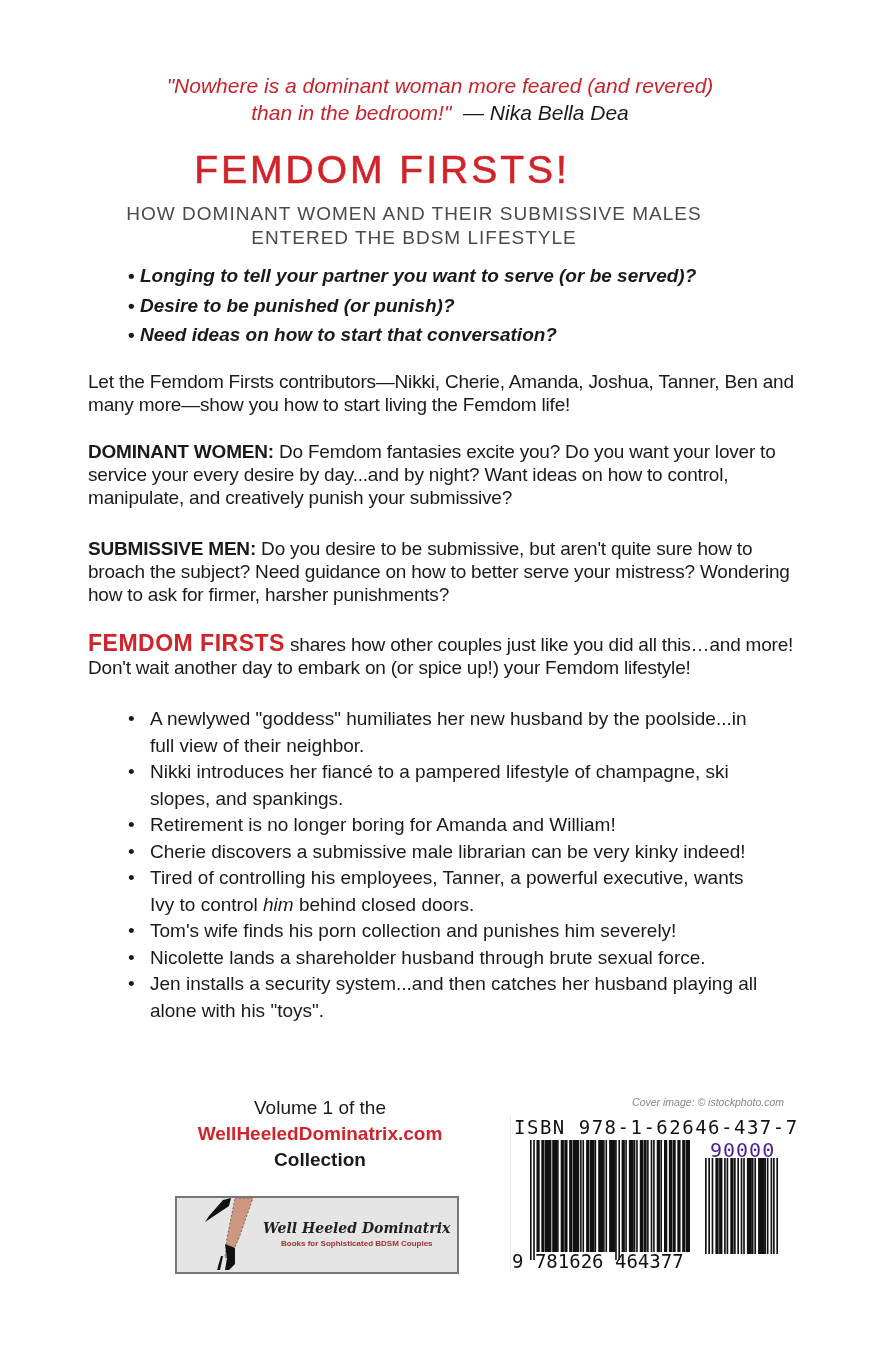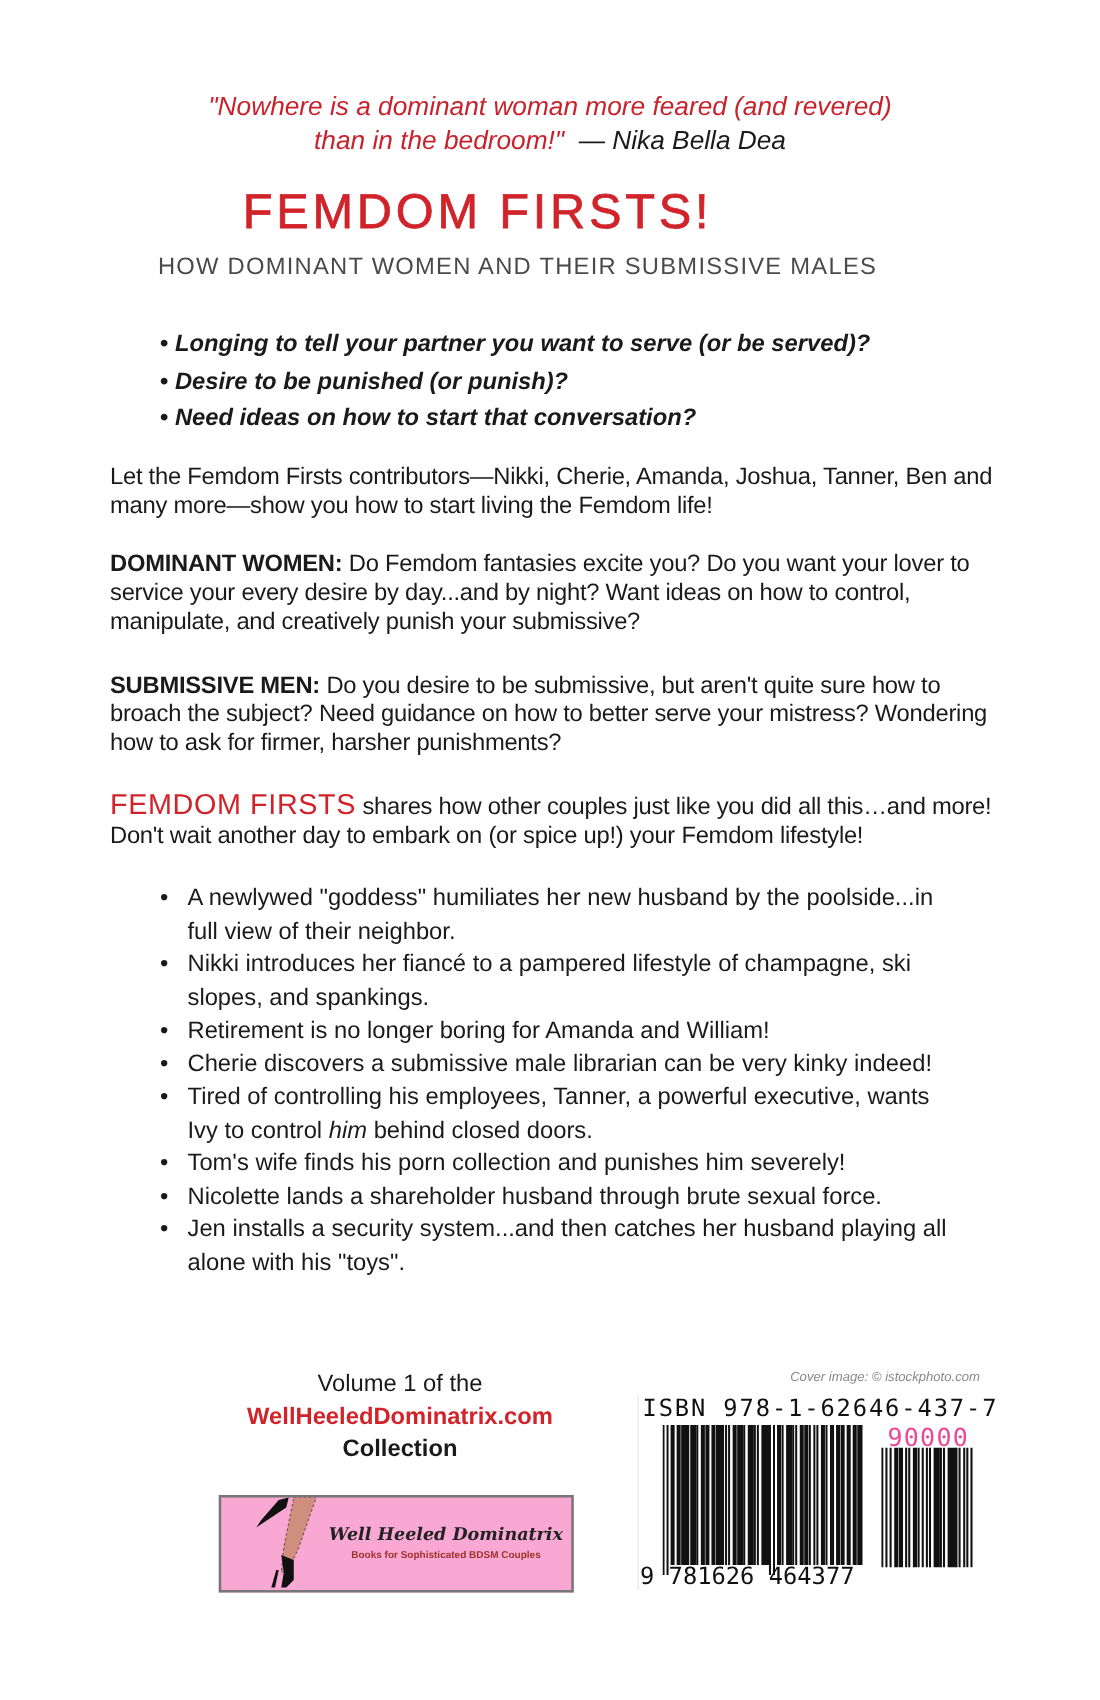--- a/index.html
+++ b/index.html
@@ -10,49 +10,50 @@
   .quote .author { color:#1a1a1a; }
   .title { left:0; width:764px; top:148px; text-align:center; font-size:39px; letter-spacing:3px; color:#d1232a; font-weight:normal; -webkit-text-stroke:0.6px #d1232a; }
   .subtitle { left:0; width:828px; top:202px; text-align:center; font-size:19px; line-height:24px; letter-spacing:1px; color:#4a4a4a; font-weight:normal; }
   .qlist { left:128px; top:261px; font-size:19px; font-weight:bold; font-style:italic; line-height:29.5px; margin:0; padding:0; list-style:none; }
   .qlist li::before { content:"\2022  "; white-space:pre; font-style:normal; }
   .para { left:88px; width:710px; font-size:19px; line-height:23px; letter-spacing:-0.2px; }
   .p1 { top:370px; }
   .p2 { top:440px; }
   .p3 { top:537px; }
   .p4 { top:632px; }
-  .red-lead { color:#d1232a; font-size:23px; font-weight:normal; letter-spacing:0.5px;text-align:center; }
+  .red-lead { color:#d1232a; font-size:23px; font-weight:bold; letter-spacing:0.5px;text-align:center; }
   .blist { left:128px; top:706px; font-size:19px; line-height:26.5px; margin:0; padding:0; list-style:none; width:640px; }
   .blist li { position:relative; padding-left:22px; }
   .blist li::before { content:"\2022"; position:absolute; left:0; top:0; }
   .collection { left:160px; width:320px; top:1095px; text-align:center; font-size:19px; line-height:26px; }
   .collection .site { color:#d1232a; font-weight:bold; }
   .collection .coll { font-weight:bold; }
-  .logo { left:175px; top:1196px; width:280px; height:74px; border:2px solid #777; background:#f9a8d4; }
+  .logo { left:175px; top:1196px; width:280px; height:74px; border:2px solid #777; background:#e5e5e5; }
   .logo .brand { position:absolute; left:86px; top:22px; font-family:"DejaVu Serif", serif; font-style:italic; font-weight:bold; font-size:14px; color:#222; }
   .logo .tag { position:absolute; left:104px; top:41px; font-size:8px; font-weight:bold; color:#a0322c; }
   .credit { left:560px; width:224px; top:1096px; text-align:right; font-style:italic; font-size:10.5px; color:#888; }
   .isbn { left:514px; top:1116px; font-family:"DejaVu Sans Mono", monospace; font-size:19px; letter-spacing:1.5px; color:#111; }
-  .addon-num { left:710px; top:1138px; font-family:"DejaVu Sans Mono", monospace; font-size:20px; letter-spacing:1px; color:#ec4899; }
+  .addon-num { left:710px; top:1138px; font-family:"DejaVu Sans Mono", monospace; font-size:20px; letter-spacing:1px; color:#4c1d95; }
   .bc-left-line { left:510px; top:1116px; width:1px; height:156px; background:#e6e6e6; }
   .bc-digits { left:512px; top:1250px; font-family:"DejaVu Sans Mono", monospace; font-size:19px; color:#111; white-space:pre; }
   svg.bars { position:absolute; }
 </style>
 </head>
 <body>
 
 <div class="abs quote">
   <div>"Nowhere is a dominant woman more feared (and revered)</div>
   <div><span>than in the bedroom!"</span>&nbsp;&nbsp;<span class="author">— Nika Bella Dea</span></div>
 </div>
 
 <div class="abs title">FEMDOM FIRSTS!</div>
 
 <div class="abs subtitle">
   <div>HOW DOMINANT WOMEN AND THEIR SUBMISSIVE MALES</div>
+  <div>ENTERED THE BDSM LIFESTYLE</div>
 </div>
 
 <ul class="abs qlist">
   <li>Longing to tell your partner you want to serve (or be served)?</li>
   <li>Desire to be punished (or punish)?</li>
   <li>Need ideas on how to start that conversation?</li>
 </ul>
 
 <div class="abs para p1">Let the Femdom Firsts contributors—Nikki, Cherie, Amanda, Joshua, Tanner, Ben and many more—show you how to start living the Femdom life!</div>
 

